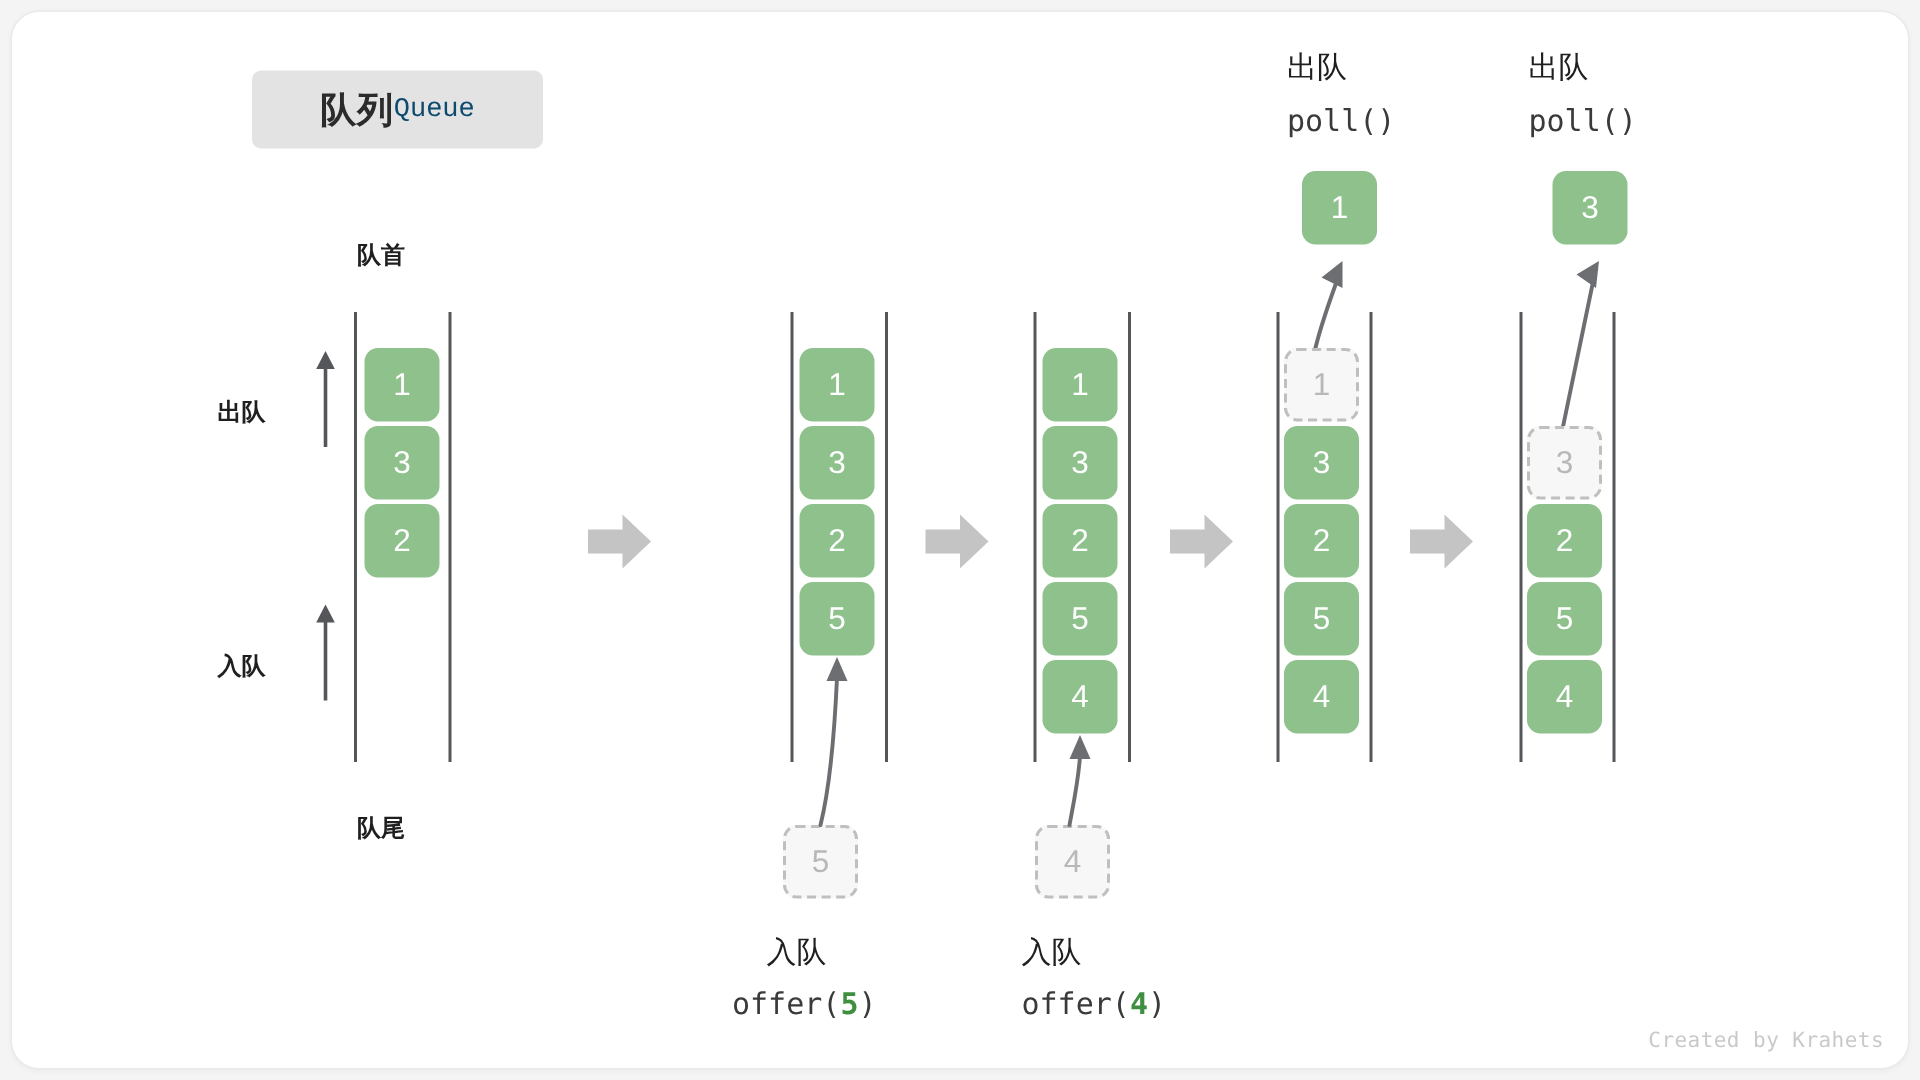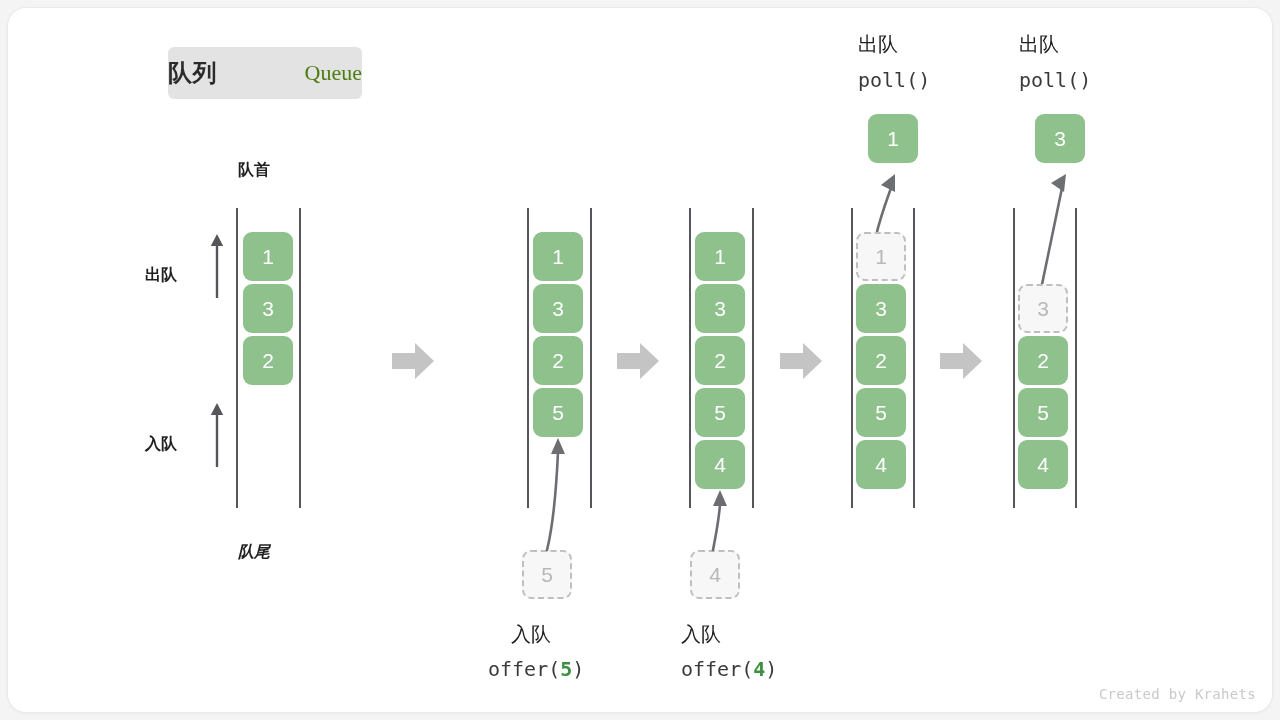--- a/index.html
+++ b/index.html
@@ -34,33 +34,33 @@
   .title-chip {
     position: absolute;
     left: 168px;
     top: 47px;
     width: 194px;
     height: 52px;
     background: #e3e3e3;
     border-radius: 6px;
     display: flex;
     align-items: center;
-    justify-content: space-between;
+    justify-content: center;
     gap: 0;
   }
   .title-cn {
     font-size: 24px;
     font-weight: bold;
     color: #2b2b2b;
     letter-spacing: 0.5px;
   }
   .title-en {
-    font-family: Liberation Serif, serif;
-    font-size: 22px;
-    color: #4d7c0f;
+    font-family: Liberation Mono, monospace;
+    font-size: 18px;
+    color: #0c4a6e;
   }
 
   
   .abs { position: absolute; }
   .cn-bold {
     font-size: 16px;
     font-weight: bold;
     color: #1f1f1f;
     white-space: nowrap;
   }
@@ -137,21 +137,21 @@
 
 <div id="stage">
   <div class="page-card"></div>
 
   <div class="title-chip">
     <span class="title-cn">队列</span>
     <span class="title-en">Queue</span>
   </div>
 
   <div class="abs cn-bold" style="left:238px; top:160px;">队首</div>
-  <div class="abs cn-bold" style="left:238px; top:542px;font-style:italic;">队尾</div>
+  <div class="abs cn-bold" style="left:238px; top:542px;">队尾</div>
 
   <div class="abs cn-bold" style="left:145px; top:265px;">出队</div>
   <div class="dir-arrow" style="left:208px; top:232px;">
     <svg width="18" height="68" viewBox="0 0 18 68">
       <line x1="9" y1="66" x2="9" y2="12" stroke="#55565a" stroke-width="2.4"></line>
       <path d="M9 2 L15.2 14 L2.8 14 Z" fill="#55565a"></path>
     </svg>
   </div>
 
   <div class="abs cn-bold" style="left:145px; top:434px;">入队</div>

